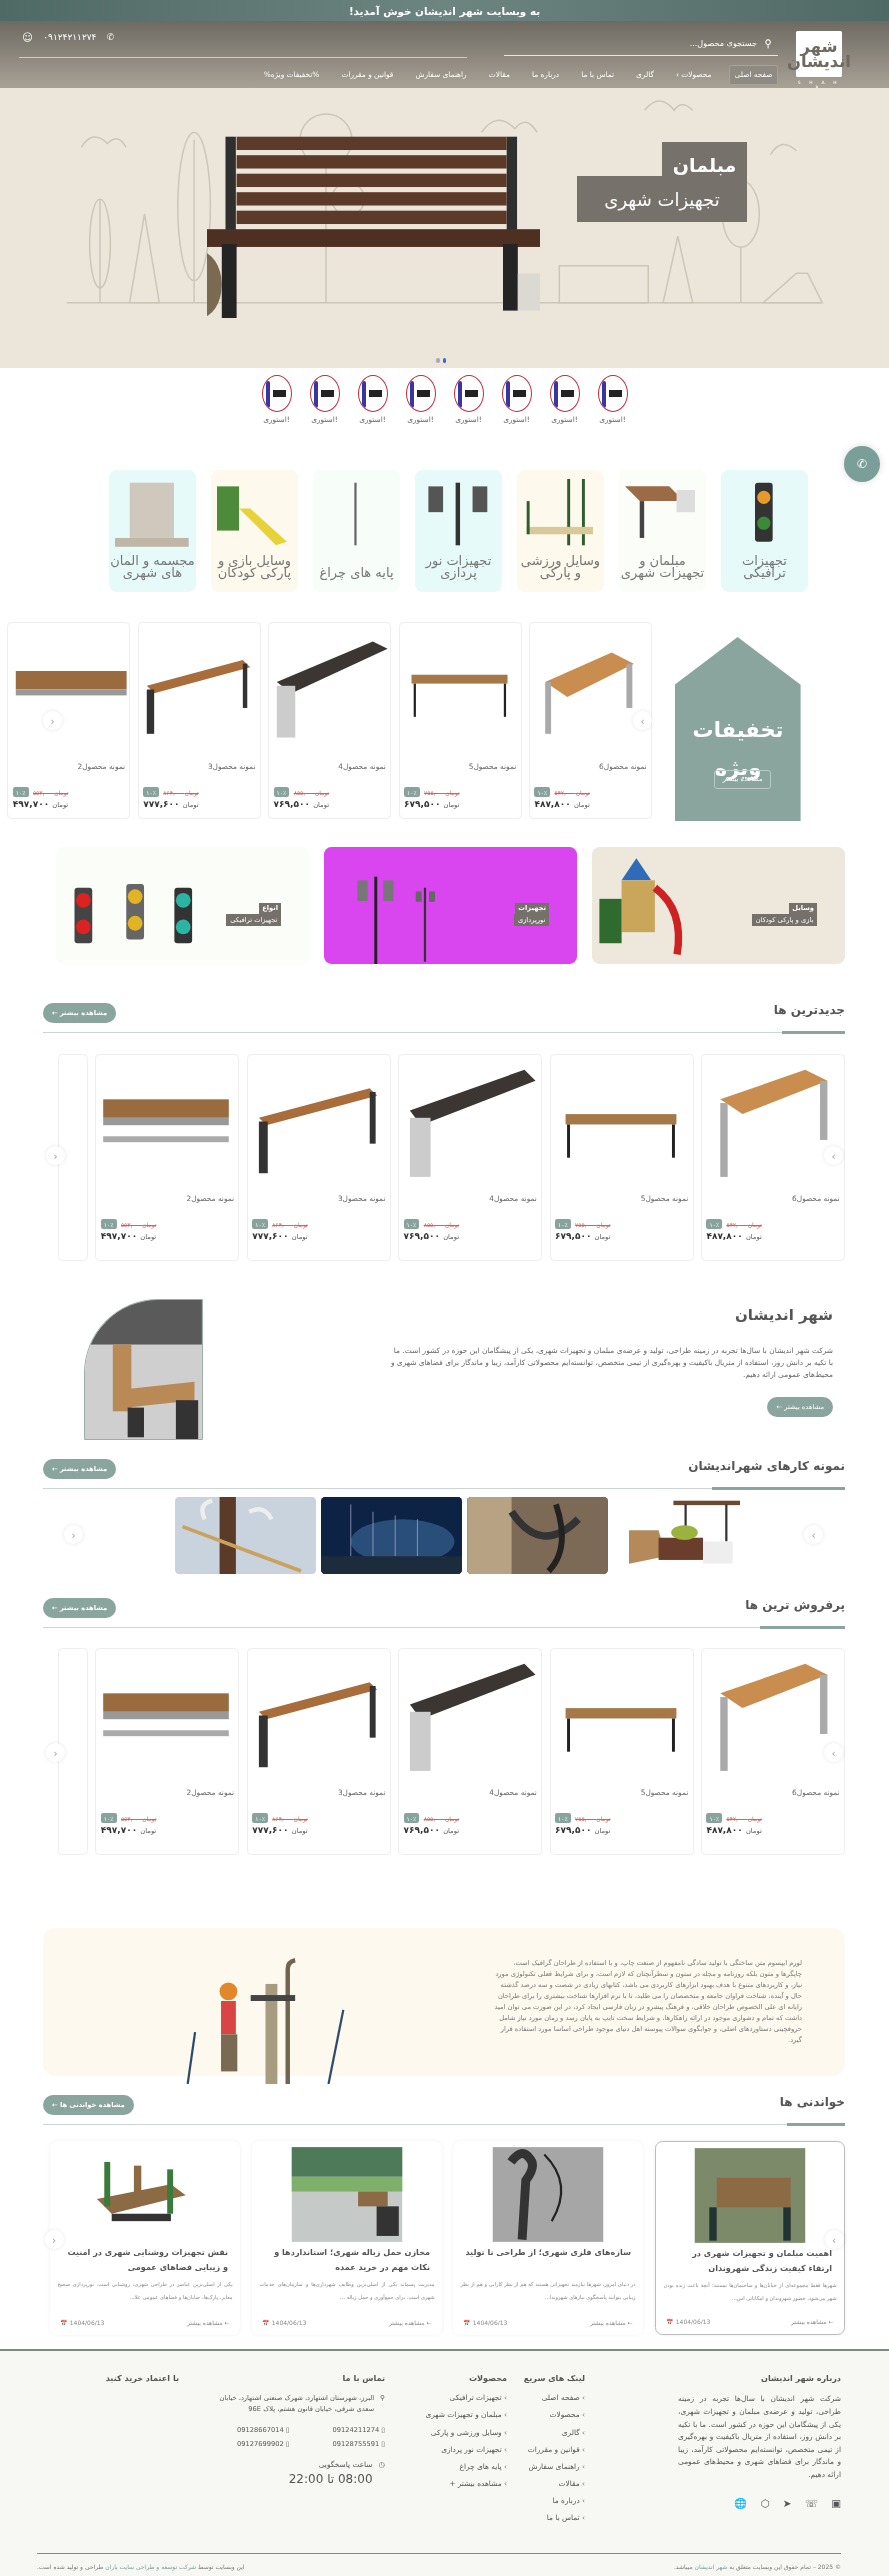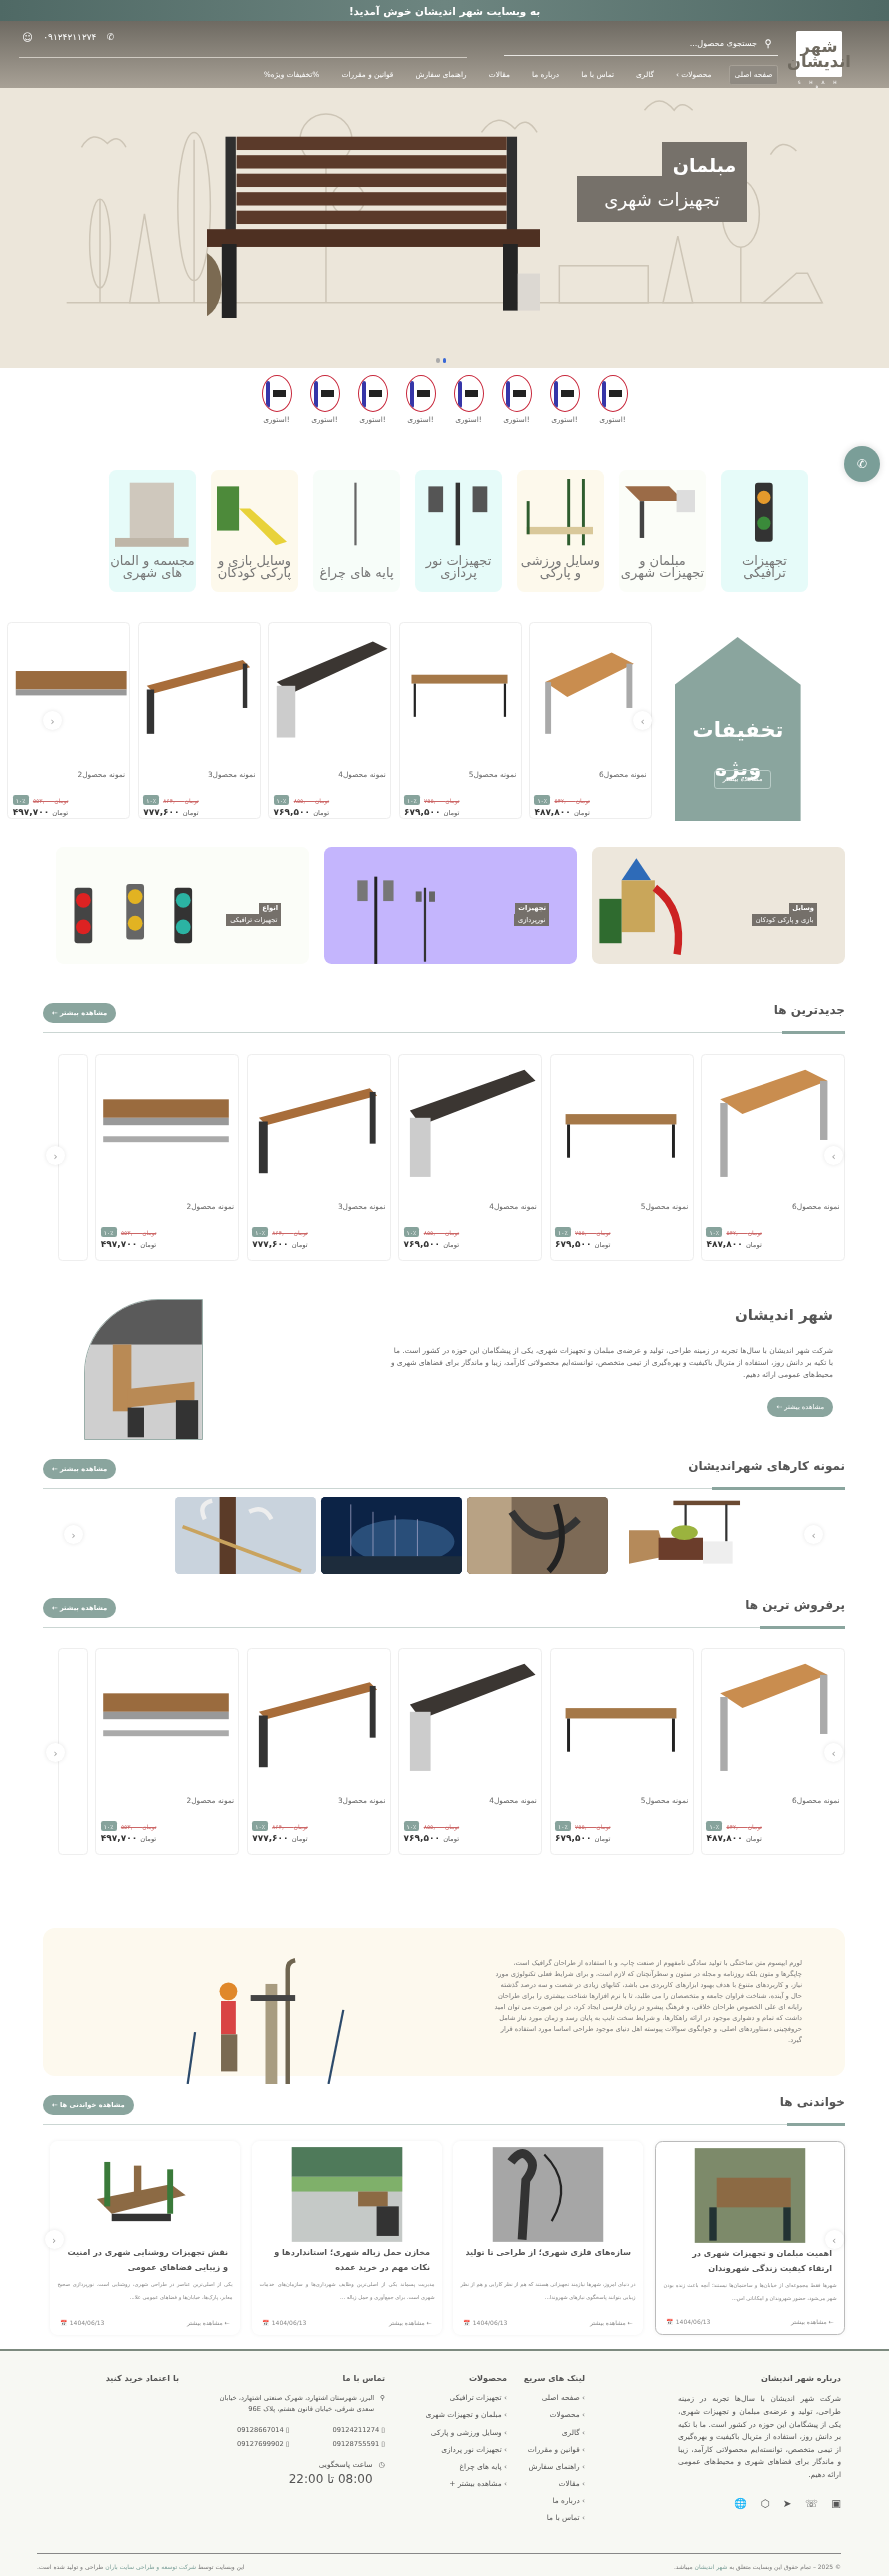--- a/index.html
+++ b/index.html
@@ -39,21 +39,21 @@
 .cat{width:87px;height:122px;border-radius:7.4px;display:flex;flex-direction:column;align-items:center;justify-content:flex-end;padding-bottom:13.3px;font-size:13px;color:#777;text-align:center;line-height:12px;position:relative}
 .cat .img{position:absolute;top:9px;left:7.4px;right:7.4px;height:70px}
 .special{position:absolute;top:622px;left:43px;width:765px;height:199px}
 .tag{position:absolute;right:0;top:0;width:132px;height:199px}
 .tag-shape{position:absolute;right:7.4px;top:15px;width:126px;height:184px;background:#8aa59e;clip-path:polygon(50% 0,100% 26%,100% 100%,0 100%,0 26%)}
 .tag-text{position:absolute;right:22px;top:89px;color:#fff;font-size:21px;font-weight:bold;line-height:38px;text-align:center;width:96px}
 .tag-btn{position:absolute;right:37px;top:148px;border:0.7px solid #b8cbc6;color:#fff;font-size:6.7px;padding:4.4px 7.4px;border-radius:3px}
 .pcards{position:absolute;display:flex;gap:7.4px}
 .pcard{width:124px;border:0.7px solid #eee;border-radius:4.4px;background:#fff;position:relative;overflow:hidden}
 .pcard .pimg{height:133px;display:flex;align-items:center;justify-content:center}
-.pname{font-size:7.4px;color:#666;text-align:right;padding:0 4.4px;margin-top:14px}
+.pname{font-size:7.4px;color:#666;text-align:right;padding:0 4.4px;margin-top:6px}
 .pold{display:flex;align-items:center;gap:4.4px;direction:ltr;padding:0 4.4px;margin-top:16.3px}
 .badge{background:#87a39c;color:#fff;font-size:6px;padding:1.5px 3px;border-radius:2.2px}
 .oldp{font-size:6px;color:#c66;text-decoration:line-through}
 .pnew{direction:ltr;text-align:left;font-size:9px;font-weight:bold;color:#333;padding:1.5px 4.4px 6px}
 .pnew span{font-weight:normal;font-size:6.7px;color:#555}
 .arrow{position:absolute;width:19px;height:19px;border-radius:50%;background:#fff;box-shadow:0 0 4.4px rgba(0,0,0,.1);display:flex;align-items:center;justify-content:center;color:#999;font-size:10.4px;z-index:2}
 .banners{position:absolute;top:847px;left:43px;width:802px;display:flex;gap:15px;flex-direction:row}
 .banner{width:253px;height:117px;border-radius:7.4px;position:relative;overflow:hidden}
 .blabel{position:absolute;right:28px;top:52px;text-align:right}
 .blabel .a{display:inline-block;background:#75706a;color:#fff;font-size:6.7px;font-weight:bold;padding:1.5px 3px}
@@ -345,21 +345,21 @@
 <div class="banners">
   <div class="banner" style="background:#ede7dc">
     <svg viewBox="0 0 342 158" width="253" height="117">
         <polygon points="60,15 80,45 40,45" fill="#2e6bb8"></polygon>
         <rect x="40" y="45" width="45" height="70" fill="#c9a65a"></rect>
         <path d="M85 55 q40 30 30 90" stroke="#c22" stroke-width="10" fill="none"></path>
         <rect x="10" y="70" width="30" height="60" fill="#2f6b2f"></rect>
       </svg>
     <div class="blabel"><span class="a">وسایل</span><span class="b">بازی و پارکی کودکان</span></div>
   </div>
-  <div class="banner" style="background:#c4b5fd">
+  <div class="banner" style="background:#d946ef">
     <svg viewBox="0 0 342 158" width="253" height="117">
         <rect x="68" y="40" width="4" height="118" fill="#222"></rect>
         <rect x="45" y="45" width="14" height="28" fill="#777"></rect>
         <rect x="80" y="45" width="14" height="28" fill="#777"></rect>
         <rect x="135" y="55" width="3" height="100" fill="#333"></rect>
         <rect x="124" y="60" width="8" height="14" fill="#666"></rect>
         <rect x="142" y="60" width="8" height="14" fill="#666"></rect>
       </svg>
     <div class="blabel"><span class="a">تجهیزات</span><span class="b">نورپردازی</span></div>
   </div>

